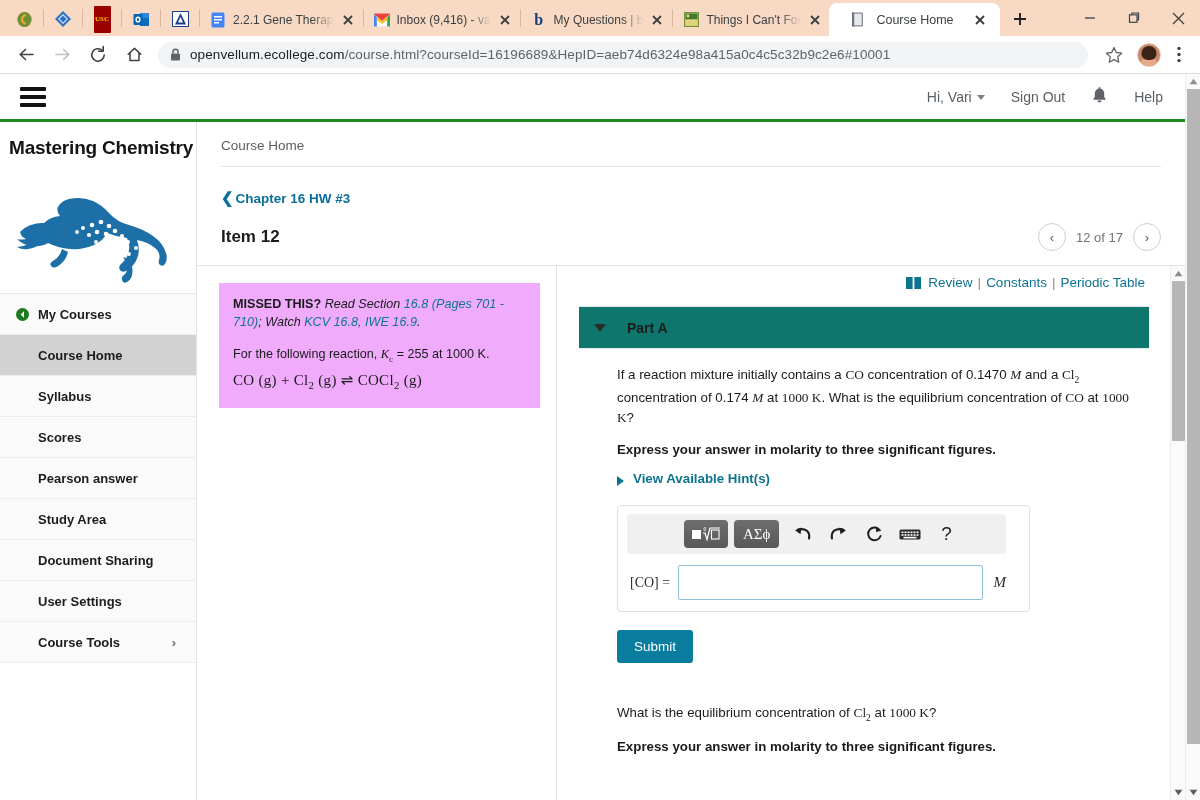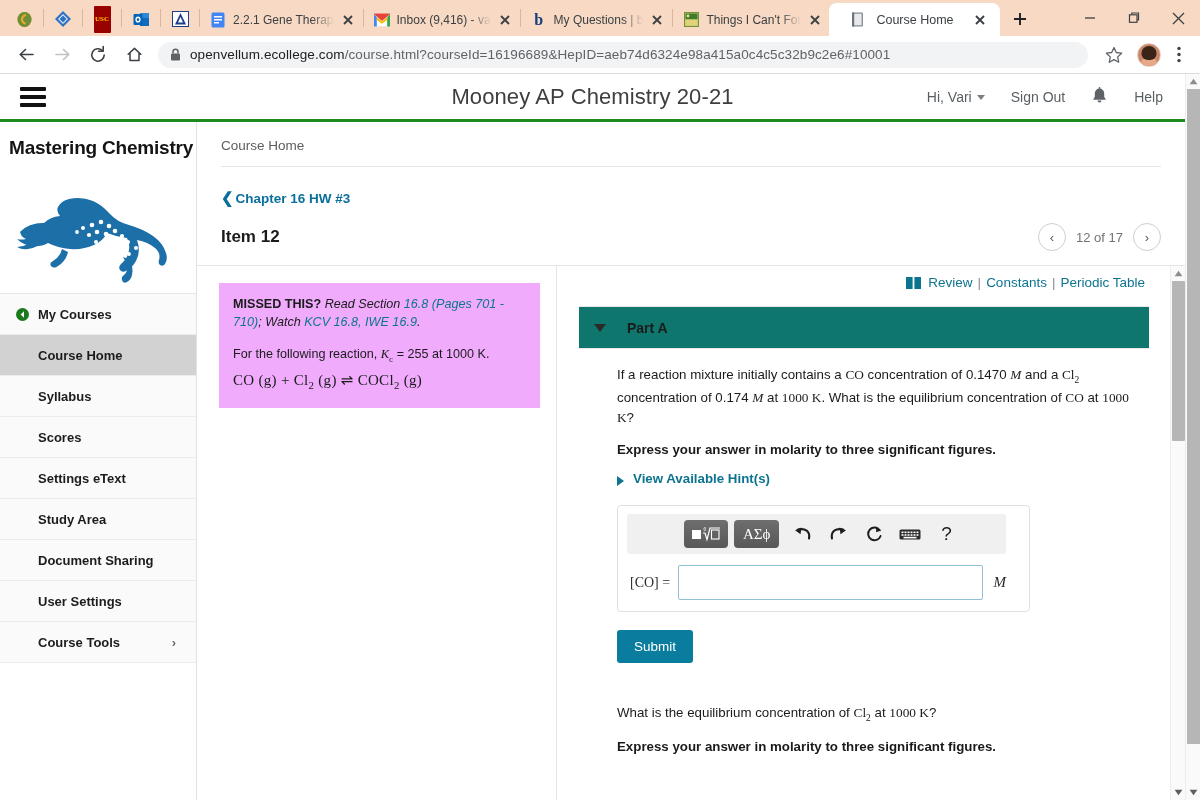--- a/index.html
+++ b/index.html
@@ -524,21 +524,20 @@
 
 <div id="page">
   <div id="page-inner">
 
     <div class="app-header">
       <div class="hamburger">
         <span></span>
           <span></span>
           <span></span>
       </div>
-      <div class="course-title">Mooney AP Chemistry 20-21</div>
       <div class="hdr-right">
         <span class="hdr-link"><span>Hi, Vari</span><span class="caret-dn"></span></span>
         <span class="hdr-link">Sign Out</span>
         <span style="display:flex;align-items:center">
           <svg width="17" height="19" viewBox="0 0 17 19">
             <path d="M8.5 1.5 a4.7 4.7 0 0 1 4.7 4.7 v3.6 l1.7 2.9 H2.1 l1.7 -2.9 V6.2 A4.7 4.7 0 0 1 8.5 1.5 Z" fill="#5f6368"></path>
             <rect x="7.6" y="0" width="1.8" height="2" rx=".9" fill="#5f6368"></rect>
             <path d="M6.5 13.6 a2 2 0 0 0 4 0 Z" fill="#5f6368"></path>
           </svg>
         </span>
@@ -599,21 +598,21 @@
           <div class="nav-item">
             <span class="nav-ico"></span>
             <span>Syllabus</span>
           </div>
           <div class="nav-item">
             <span class="nav-ico"></span>
             <span>Scores</span>
           </div>
           <div class="nav-item">
             <span class="nav-ico"></span>
-            <span>Settings eText</span>
+            <span>Pearson answer</span>
           </div>
           <div class="nav-item">
             <span class="nav-ico"></span>
             <span>Study Area</span>
           </div>
           <div class="nav-item">
             <span class="nav-ico"></span>
             <span>Document Sharing</span>
           </div>
           <div class="nav-item">

